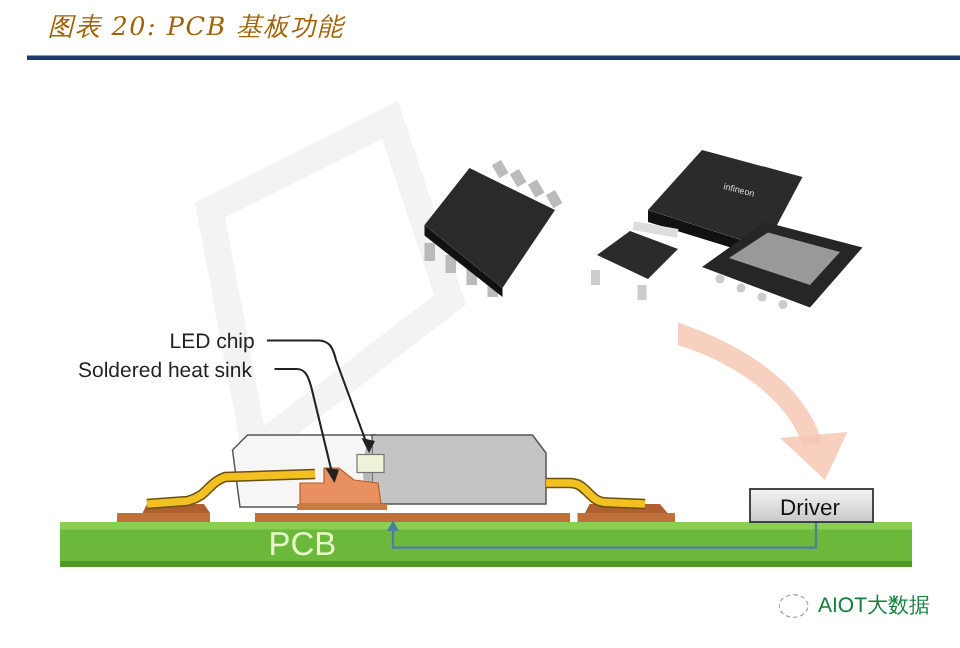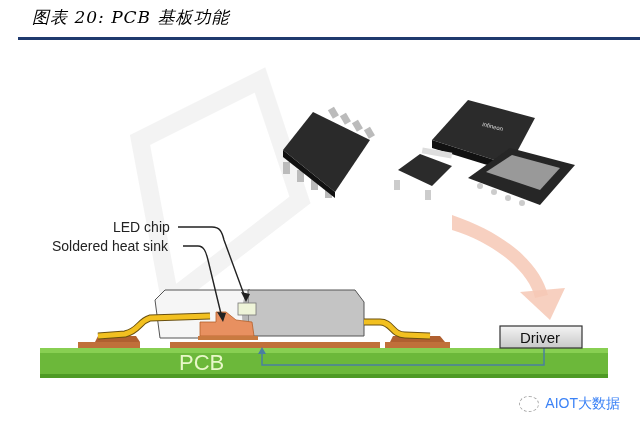--- a/index.html
+++ b/index.html
@@ -1,23 +1,23 @@
 <!DOCTYPE html>
 <html><head>
   <meta charset="utf-8">
   <style>
     * { box-sizing: border-box; margin: 0; padding: 0; }
     body { width: 640px; height: 432px; background: #ffffff; position: relative; overflow: hidden; font-family: "Liberation Sans", sans-serif; }
-    .title { position: absolute; left: 32px; top: 6px; font-size: 17px; font-style: italic; color: #000000; font-family: "DejaVu Serif", serif; letter-spacing: 1px; }
+    .title { position: absolute; left: 32px; top: 6px; font-size: 17px; font-style: italic; color: #a16207; font-family: "DejaVu Serif", serif; letter-spacing: 1px; }
     .rule { position: absolute; left: 18px; top: 37px; width: 622px; height: 3px; background: #1f3a6e; }
     svg.diagram { position: absolute; left: 0; top: 0; }
     .lbl { font-family: "Liberation Sans", sans-serif; font-size: 14px; fill: #222; }
     .pcb-lbl { font-family: "Liberation Sans", sans-serif; font-size: 22px; fill: #e8f7c8; }
     .drv-lbl { font-family: "Liberation Sans", sans-serif; font-size: 15px; fill: #111; }
-    .wm { position: absolute; right: 20px; top: 395px; font-size: 14px; color: #3b82f6; display: flex; align-items: center; gap: 6px; }
+    .wm { position: absolute; right: 20px; top: 395px; font-size: 14px; color: #15803d; display: flex; align-items: center; gap: 6px; }
     .wm-icon { width: 20px; height: 16px; border: 1.5px dashed #aaa; border-radius: 50%; }
   </style>
 </head>
 <body>
 
 <div class="title">图表 20:  PCB 基板功能</div>
 <div class="rule"></div>
 
 <svg class="diagram" width="640" height="432">
 

